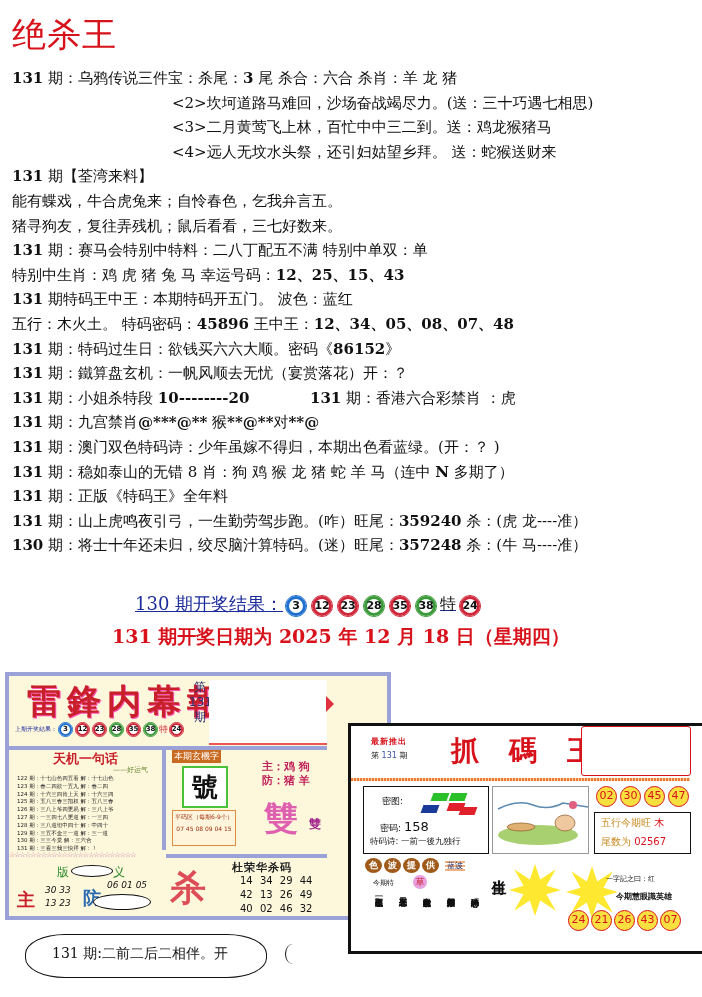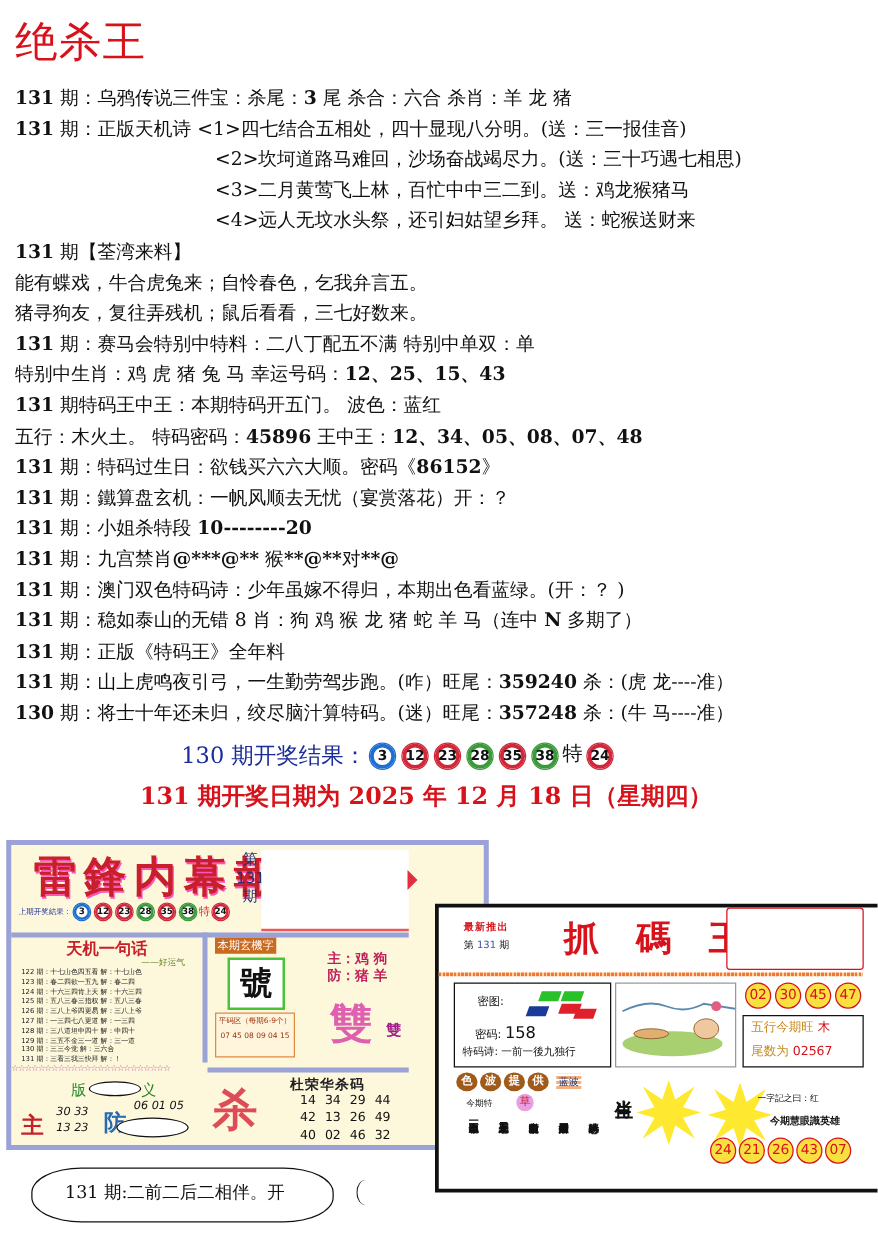--- a/index.html
+++ b/index.html
@@ -5,21 +5,21 @@
   html, body { margin:0; padding:0; background:#fff; }
   body { width:702px; height:997px; position:relative; overflow:hidden;
          font-family:"DejaVu Serif","Liberation Serif",serif; color:#111; }
   .title { position:absolute; left:12px; top:12px; font-size:34px; color:#d8121b;
            font-family:"DejaVu Sans","Liberation Sans",sans-serif; letter-spacing:1px; line-height:44px; }
   .lines { position:absolute; left:12px; top:66px; width:690px; }
   .ln { height:24.6px; line-height:24.6px; font-size:15px; white-space:nowrap; position:relative; }
   .ln b, .b { font-weight:bold; }
   .indent { padding-left:160px; }
   .ln .right { position:absolute; left:298px; }
-  .result { position:absolute; left:145px; top:592px; font-size:18px; color:#1a2b9a; display:flex; align-items:flex-start; white-space:nowrap; }
+  .result { position:absolute; left:135px; top:592px; font-size:18px; color:#1a2b9a; display:flex; align-items:flex-start; white-space:nowrap;text-decoration:underline; }
   .ball { display:inline-block; width:22px; height:22px; border-radius:50%; margin-left:2px; margin-right:2px;
           text-align:center; line-height:22px; font-size:11px; font-weight:bold; color:#111; font-family:"DejaVu Sans",sans-serif;
           background:#fff; box-shadow:0 0 0 3px var(--c) inset; border:1px solid var(--c); box-sizing:border-box; line-height:20px; }
   .result .te { color:#111; font-size:16px; margin:0 1px; }
   .nextdate { position:absolute; left:112px; top:624px; font-size:19px; color:#d8121b; font-weight:bold; white-space:nowrap; }
 
   
   .lp { position:absolute; left:5px; top:672px; width:386px; height:248px; background:#fdf7dc;
         border:4px solid #9aa2d8; box-sizing:border-box; font-family:"DejaVu Sans",sans-serif; }
   .lp .head { position:absolute; left:0; top:0; width:318px; height:70px; border-bottom:4px solid #9aa2d8; }
@@ -102,34 +102,33 @@
   .cloud .txt { position:absolute; left:26px; top:10px; font-size:14px; color:#111; white-space:nowrap; }
   .cloud2 { position:absolute; left:285px; top:944px; width:14px; height:20px; border-left:1.5px solid #111; border-radius:50%; }
 </style>
 </head>
 <body>
 
 <div class="title">绝杀王</div>
 
 <div class="lines" id="lines">
     <div class="ln"><b>131</b><span> 期：乌鸦传说三件宝：杀尾：</span><b>3</b><span> 尾  杀合：六合  杀肖：羊 龙 猪</span></div>
-    <div class="ln"><b>131</b><span> 期：正版天机诗    &lt;1&gt;四七结合五相处，四十显现八分明。(送：三一报佳音)</span></div>
     <div class="ln indent"><span>&lt;2&gt;坎坷道路马难回，沙场奋战竭尽力。(送：三十巧遇七相思)</span></div>
     <div class="ln indent"><span>&lt;3&gt;二月黄莺飞上林，百忙中中三二到。送：鸡龙猴猪马</span></div>
     <div class="ln indent"><span>&lt;4&gt;远人无坟水头祭，还引妇姑望乡拜。 送：蛇猴送财来</span></div>
     <div class="ln"><b>131</b><span> 期【荃湾来料】</span></div>
     <div class="ln"><span>能有蝶戏，牛合虎兔来；自怜春色，乞我弁言五。</span></div>
     <div class="ln"><span>猪寻狗友，复往弄残机；鼠后看看，三七好数来。</span></div>
     <div class="ln"><b>131</b><span> 期：赛马会特别中特料：二八丁配五不满  特别中单双：单</span></div>
     <div class="ln"><span>特别中生肖：鸡 虎 猪 兔 马  幸运号码：</span><b>12、25、15、43</b></div>
     <div class="ln"><b>131</b><span> 期特码王中王：本期特码开五门。  波色：蓝红</span></div>
     <div class="ln"><span>五行：木火土。  特码密码：</span><b>45896</b><span> 王中王：</span><b>12、34、05、08、07、48</b></div>
     <div class="ln"><b>131</b><span> 期：特码过生日：欲钱买六六大顺。密码《</span><b>86152</b><span>》</span></div>
     <div class="ln"><b>131</b><span> 期：鐵算盘玄机：一帆风顺去无忧（宴赏落花）开：？</span></div>
-    <div class="ln"><b>131</b><span> 期：小姐杀特段 </span><b>10--------20</b></div>
+    <div class="ln"><b>131</b><span> 期：小姐杀特段 </span><b>10--------20</b><span class="right"><b>131</b><span> 期：香港六合彩禁肖 ：虎</span></span></div>
     <div class="ln"><b>131</b><span> 期：九宫禁肖</span><b>@***@**</b><span> 猴</span><b>**@**</b><span>对</span><b>**@</b></div>
     <div class="ln"><b>131</b><span> 期：澳门双色特码诗：少年虽嫁不得归，本期出色看蓝绿。(开：？ )</span></div>
     <div class="ln"><b>131</b><span> 期：稳如泰山的无错 8 肖：狗 鸡 猴 龙 猪 蛇 羊 马（连中 </span><b>N</b><span> 多期了）</span></div>
     <div class="ln"><b>131</b><span> 期：正版《特码王》全年料</span></div>
     <div class="ln"><b>131</b><span> 期：山上虎鸣夜引弓，一生勤劳驾步跑。(咋）旺尾：</span><b>359240</b><span> 杀：(虎   龙----准）</span></div>
     <div class="ln"><b>130</b><span> 期：将士十年还未归，绞尽脑汁算特码。(迷）旺尾：</span><b>357248</b><span> 杀：(牛   马----准）</span></div>
   </div>
 
 <div class="result">
   <span>130 期开奖结果：</span>

